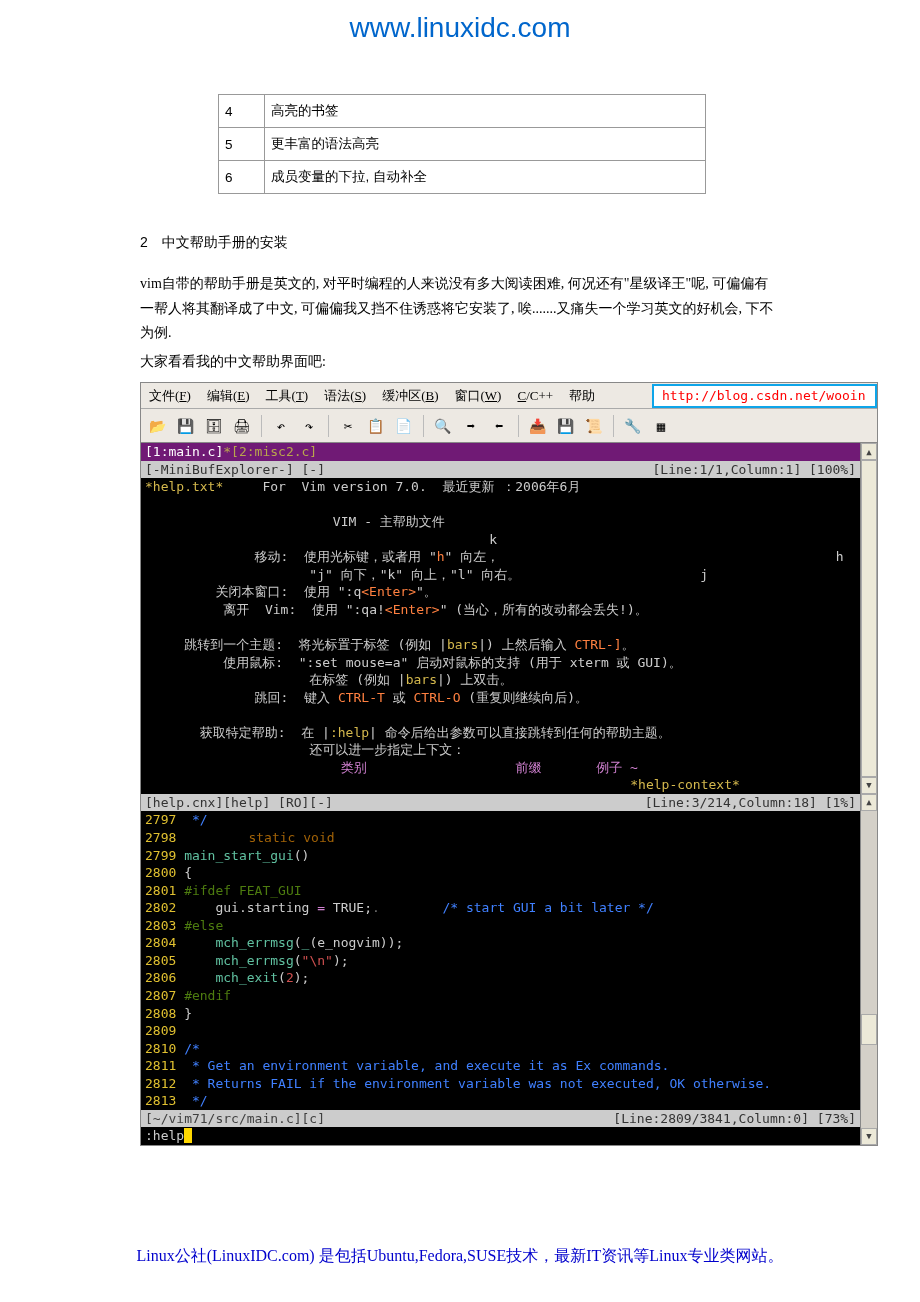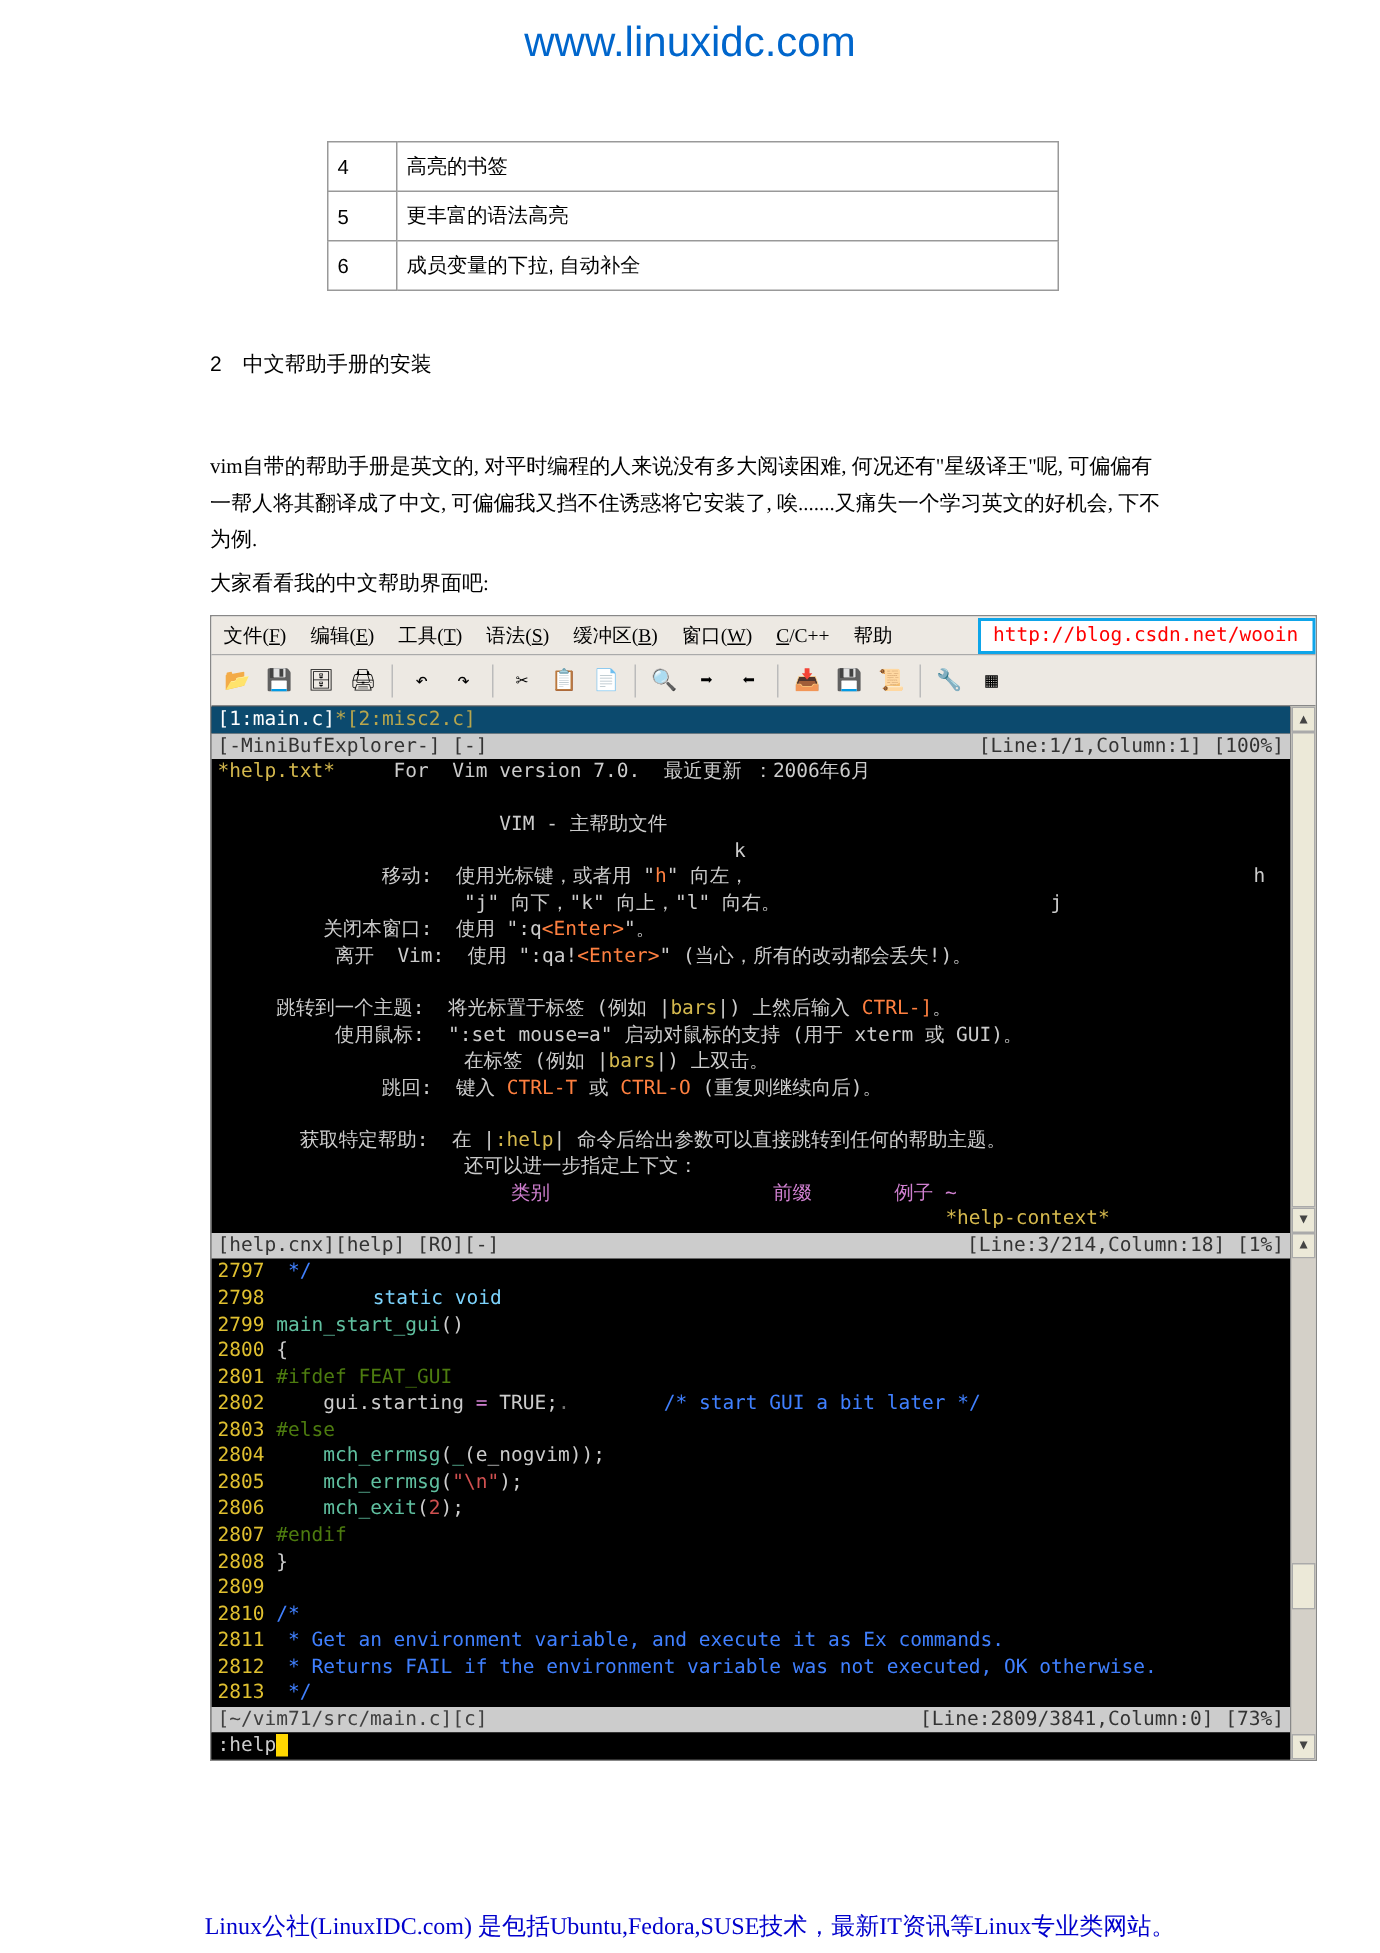--- a/index.html
+++ b/index.html
@@ -29,21 +29,21 @@
       border: 1px solid #999;
       padding: 7px 6px;
       font-size: 13.5px;
       font-family: Arial, "SimSun", sans-serif;
     }
     table.feature-table td:first-child {
       width: 46px;
     }
     .section-title {
       font-size: 14px;
-      margin-bottom: 48px;
+      margin-bottom: 20px;
     }
     .section-title .num {
       font-family: Arial, sans-serif;
     }
     .para {
       font-size: 14px;
       line-height: 1.75;
       margin-bottom: 4px;
     }
     
@@ -127,40 +127,40 @@
       border: 1px solid #aaa;
       display: flex;
       align-items: center;
       justify-content: center;
       font-size: 9px;
       color: #444;
     }
     .sb-track { flex: 1; background: #d4d0c8; position: relative; }
     .sb-thumb { position: absolute; left: 0; right: 0; background: #ece9d8; border: 1px solid #aaa; }
     .line { white-space: pre; padding: 0 4px; line-height: 1.35; }
-    .tabline { background: #0c4a6e; color: #888; }
+    .tabline { background: #701a75; color: #888; }
     .tabline .active { color: #fff; }
     .tabline .inactive { color: #b8a64d; }
     .statusbar {
       background: #ccc;
       color: #333;
       padding: 0 4px;
       display: flex;
       font-family: monospace;
       font-size: 13px;
       line-height: 1.35;
     }
     .statusbar .right { margin-left: auto; }
     .cmdline { background: #000; color: #ccc; padding: 0 4px; font-family: monospace; font-size: 13px; line-height: 1.35; }
     .cursor { background: #ffd700; color: #000; }
     
     .c-tag { color: #d4b84d; }
     .c-cmt { color: #4080ff; }
     .c-link { color: #ff8040; }
-    .c-type { color: #7dd3fc; padding-left: 33px; }
+    .c-type { color: #a16207; padding-left: 33px; }
     .c-str { color: #d05050; }
     .c-pink { color: #d080d0; }
     .c-num { color: #e0c030; }
     .c-fn { color: #60c0a0; }
     .c-pre { color: #4d7c0f; }
     .c-dim { color: #707070; }
     .footer-text {
       text-align: center;
       font-size: 16px;
       color: #0000cc;

